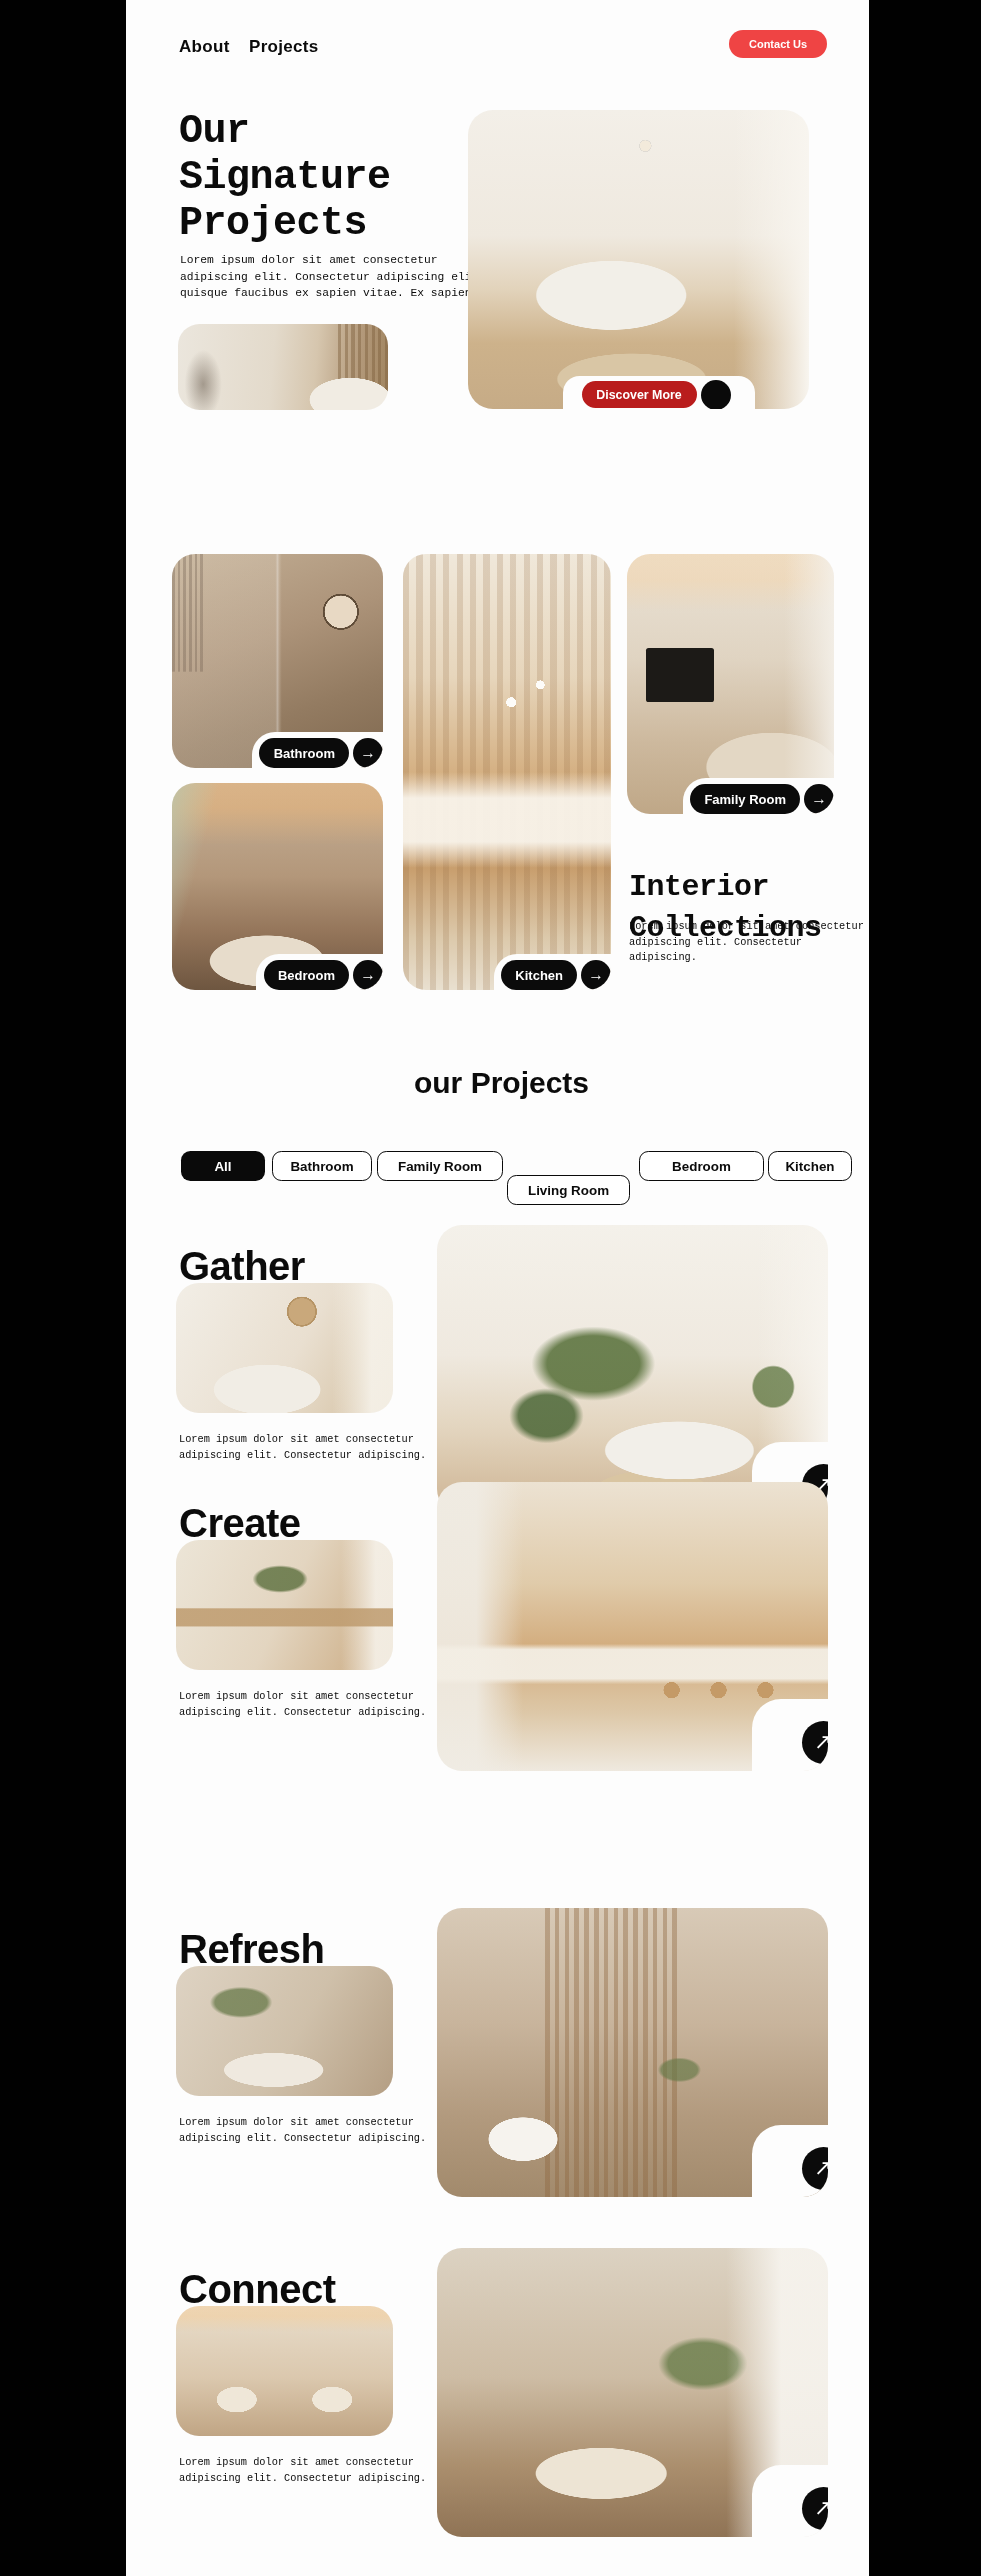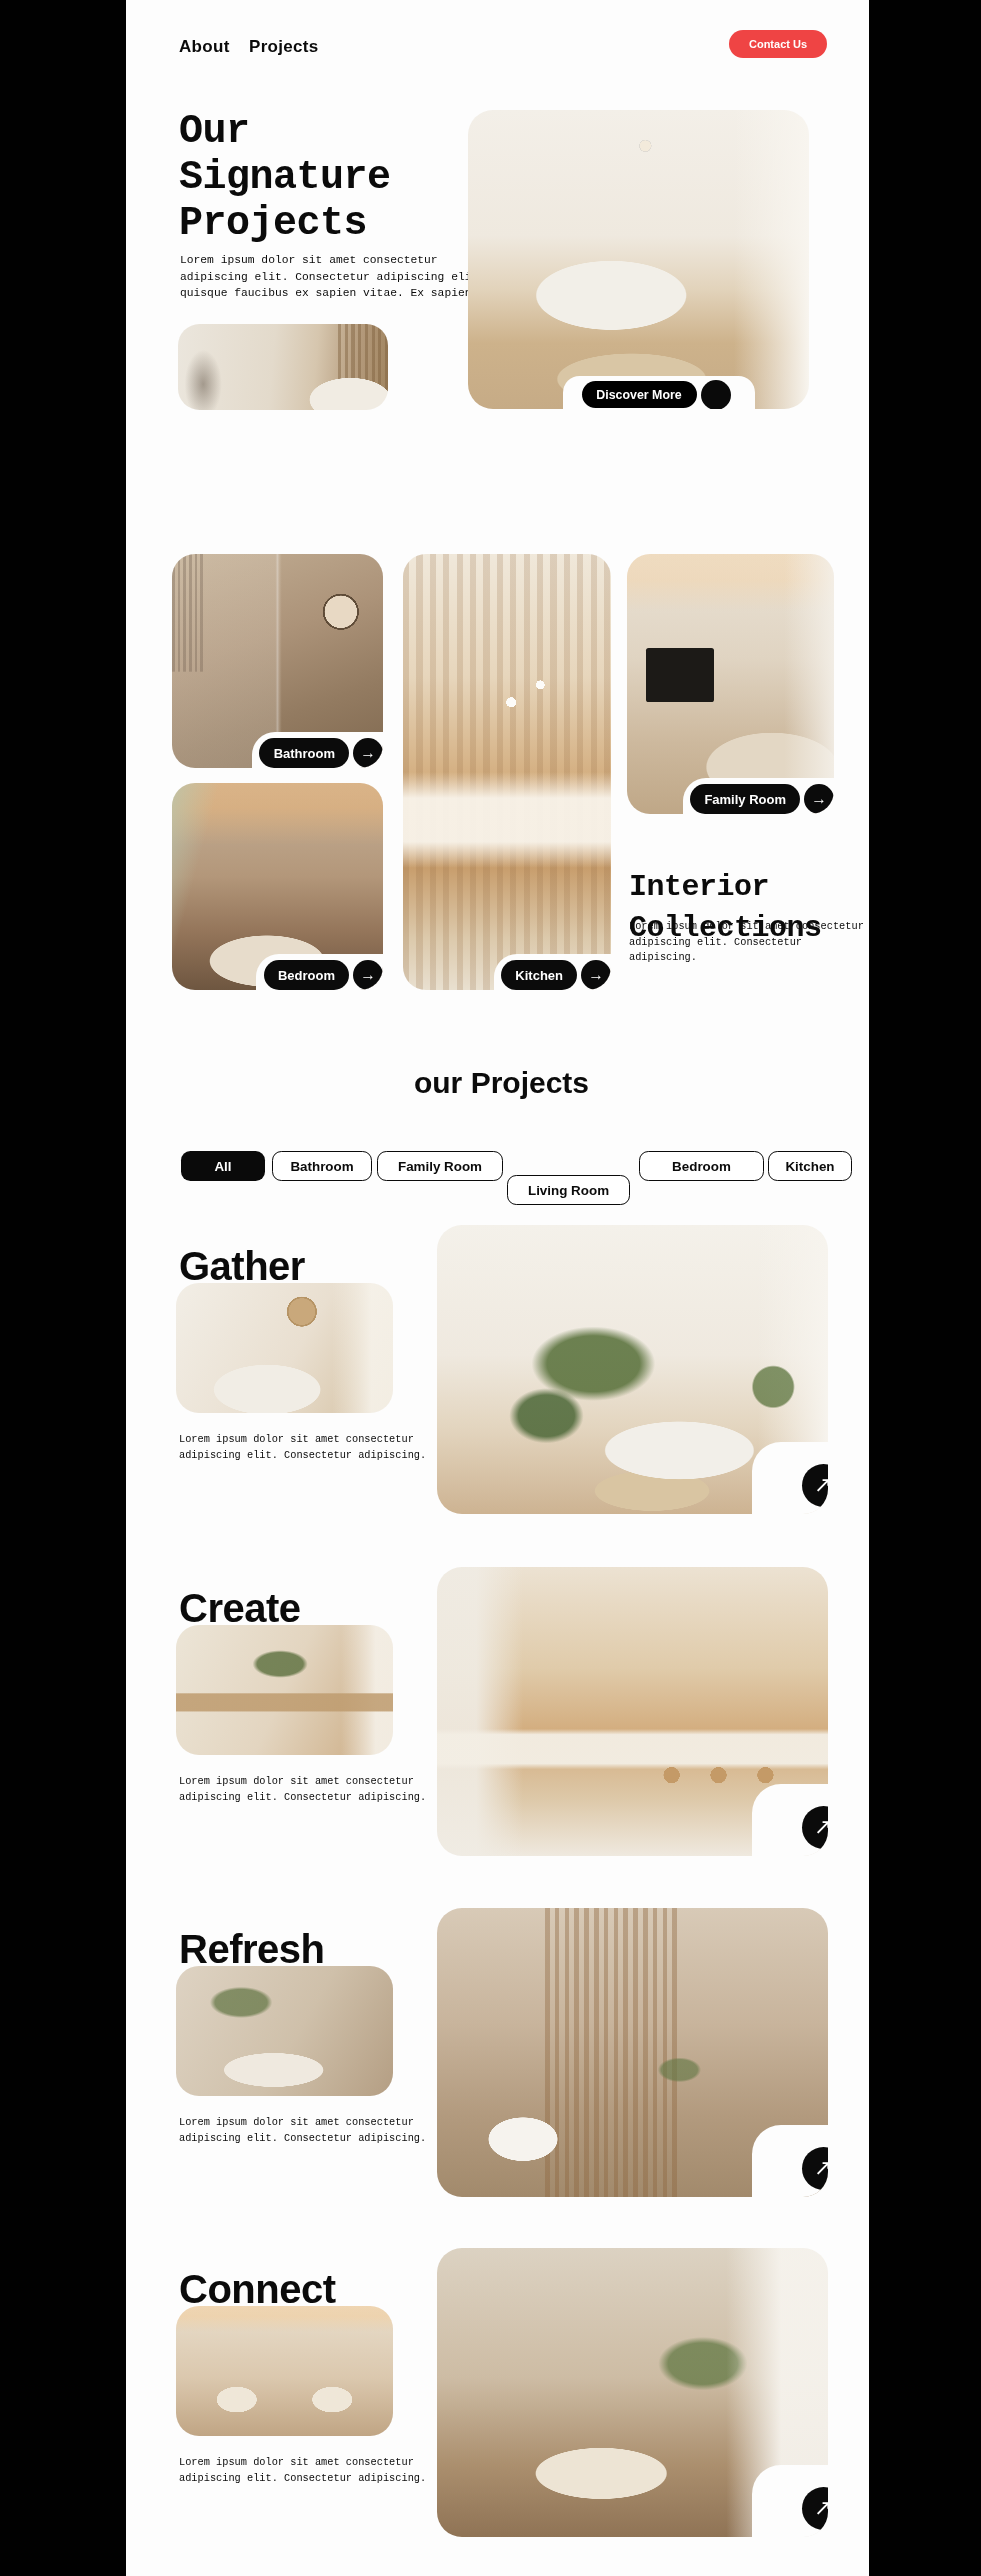--- a/index.html
+++ b/index.html
@@ -18,21 +18,21 @@
     display:flex;align-items:center;justify-content:center;font-size:11px;font-weight:700;cursor:pointer;}
 
   
   .hero-heading{left:53px;top:109px;font-size:40px;line-height:46px;font-weight:800;letter-spacing:-0.5px;}
   .hero-desc{left:54px;top:252px;font-size:11.3px;line-height:16.5px;font-weight:500;}
   .photo{position:absolute;overflow:hidden;background-repeat:no-repeat;}
   .hero-side{left:52px;top:324px;width:210px;height:86px;border-radius:21.6px;}
   .hero-main{left:342px;top:110px;width:341px;height:299px;border-radius:25px;}
   .hero-notch{position:absolute;left:95px;bottom:0;width:192px;height:33px;background:#fdfdfd;
     border-radius:16.5px 16.5px 0 0;}
-  .discover-pill{position:absolute;left:18.5px;top:5.2px;width:115px;height:27px;background:#000000;color:#fff;
+  .discover-pill{position:absolute;left:18.5px;top:5.2px;width:115px;height:27px;background:#b91c1c;color:#fff;
     border-radius:14.4px;display:flex;align-items:center;justify-content:center;font-size:12.4px;font-weight:700;cursor:pointer;}
   .hero-circle{position:absolute;left:138px;top:4.1px;width:30px;height:30px;border-radius:50%;background:#0a0a0a;cursor:pointer;}
 
   
   .banner{left:6.2px;top:473px;width:730px;height:41px;background:#d8d8d8;display:flex;align-items:center;
     justify-content:center;font-size:25px;font-weight:700;letter-spacing:0.5px;color:#141414;}
 
   
   .g-bath{left:46px;top:554px;width:211px;height:214px;border-radius:23px;}
   .g-bed{left:46px;top:783px;width:211px;height:207px;border-radius:23px;}
@@ -228,21 +228,21 @@
       <div class="card-desc pre">Lorem ipsum dolor sit amet consectetur
 adipiscing elit. Consectetur adipiscing.</div>
       <div class="photo card-large p-gather-lg">
         <div class="card-notch"></div>
         <div class="card-circle">
             <span>↗</span>
           </div>
       </div>
     </div>
 
-    <div class="card" style="top:1567px;">
+    <div class="card" style="top:1482px;">
       <div class="card-title">Create</div>
       <div class="photo card-small p-create-sm"></div>
       <div class="card-desc pre">Lorem ipsum dolor sit amet consectetur
 adipiscing elit. Consectetur adipiscing.</div>
       <div class="photo card-large p-create-lg">
         <div class="card-notch"></div>
         <div class="card-circle">
             <span>↗</span>
           </div>
       </div>

